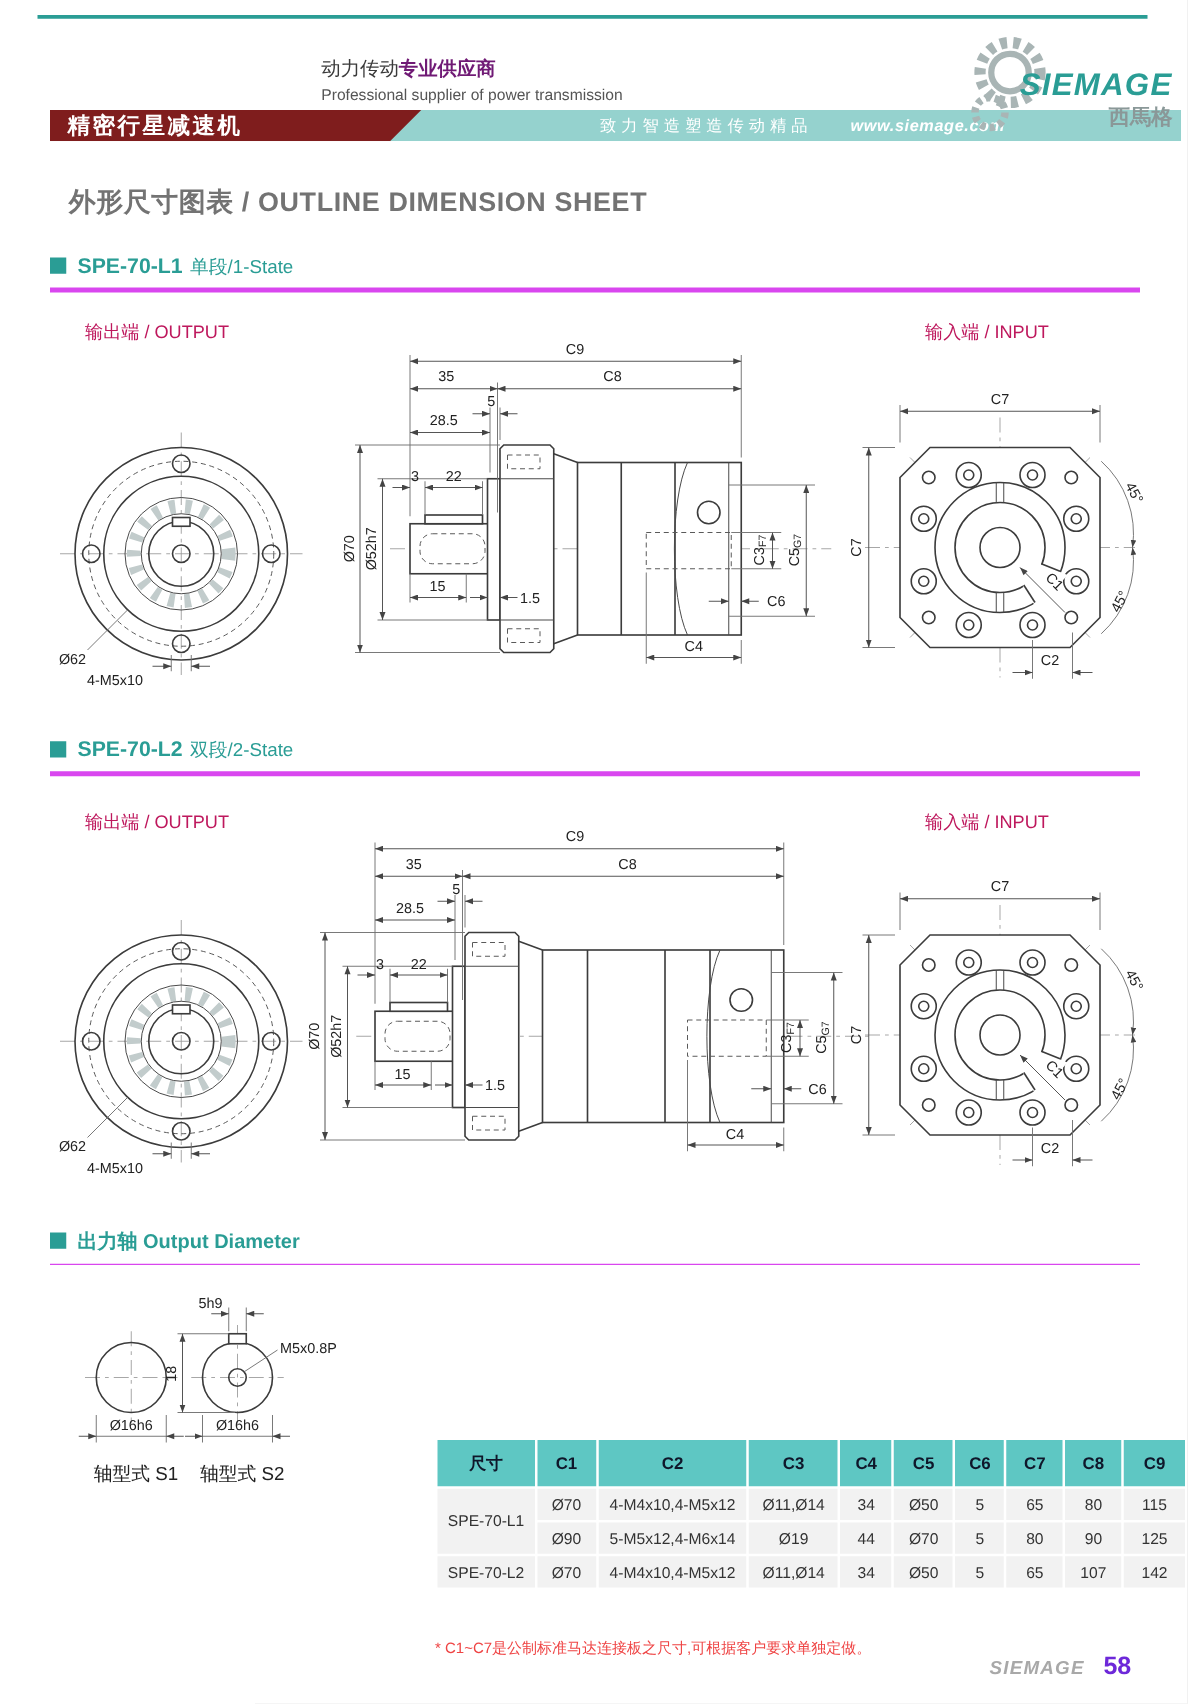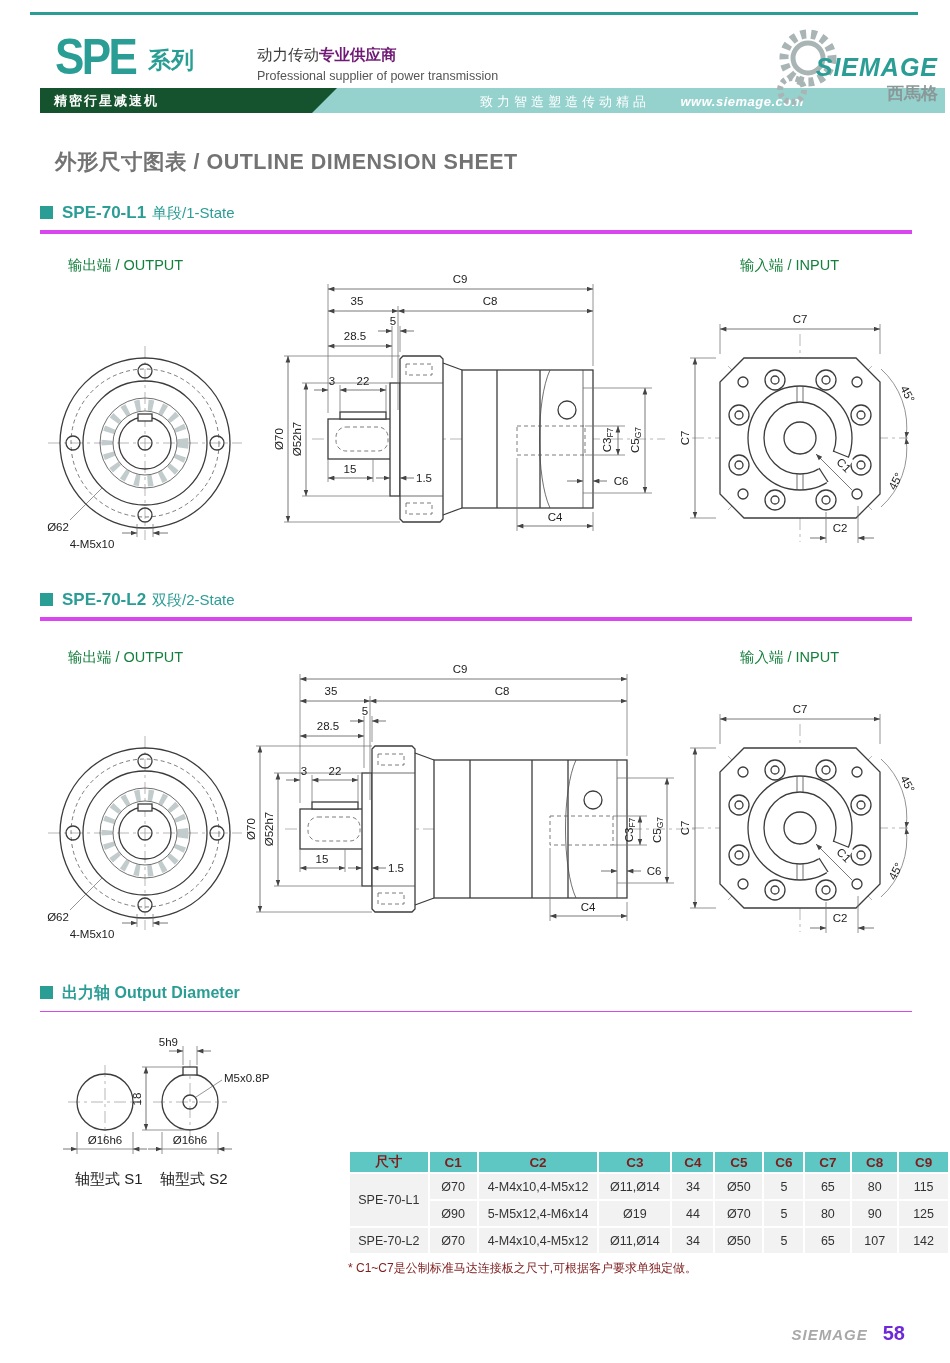--- a/index.html
+++ b/index.html
@@ -7,72 +7,69 @@
         font-family:"Liberation Sans",sans-serif;overflow:hidden}
   .abs{position:absolute}
 
   
   .top-rule{left:30px;top:12px;width:888px;height:3px;background:#2a9d95}
   .spe{font-size:50px;font-weight:900;color:#2a9d95;letter-spacing:-3px;line-height:1;display:inline-block;transform:scaleX(.88);transform-origin:left}
   .spe-suffix{font-size:23px;font-weight:700;color:#2a9d95;margin-left:2px;vertical-align:6px}
   .tagline-zh{font-size:15.5px;color:#3a3a3a}
   .tagline-zh b{font-weight:800;color:#701a75}
   .tagline-en{font-size:12.5px;color:#555;margin-top:3px}
-  .banner-dark{left:40px;top:88px;width:300px;height:25px;background:#14532d;
-       clip-path:polygon(0 0,100% 0,91% 100%,0 100%);color:#fff;font-size:13px;font-weight:700;
+  .banner-dark{left:40px;top:88px;width:300px;height:25px;background:#7f1d1d;
+       clip-path:polygon(0 0,100% 0,91% 100%,0 100%);color:#fff;font-size:18px;font-weight:700;
        letter-spacing:2px;line-height:25px;padding-left:14px;box-sizing:border-box}
   .banner-light{left:312px;top:88px;width:633px;height:25px;background:#95d2ce;
        clip-path:polygon(25px 0,100% 0,100% 100%,0 100%);color:#fff;line-height:25px;
        padding-left:168px;box-sizing:border-box;white-space:nowrap}
   .banner-light .slogan{font-size:13px;font-weight:400;letter-spacing:4px}
   .banner-light .site{font-size:13px;font-weight:700;font-style:italic;margin-left:26px;letter-spacing:.5px}
   .brand-logo{left:768px;top:26px;width:177px;height:90px}
 
   
   .doc-title{left:55px;top:147px;font-size:21.5px;font-weight:800;color:#737373;letter-spacing:.5px}
   .sec-head{left:40px;width:872px;border-bottom:4px solid #d946ef;padding-bottom:7px}
   .sec-sq{display:inline-block;width:13px;height:13px;background:#2a9d95;margin-right:9px;vertical-align:-1px}
   .sec-model{font-size:17px;font-weight:800;color:#2a9d95}
   .sec-stage{font-size:15px;color:#2a9d95;margin-left:6px}
   .sec-title{font-size:16px;font-weight:600;color:#2a9d95}
-  .view-label{font-size:14.5px;color:#15803d;font-weight:500}
+  .view-label{font-size:14.5px;color:#be185d;font-weight:500}
   .shaft-label{font-size:15px;color:#222}
 
   
   .fig .ol{fill:none;stroke:#3c3c3c;stroke-width:1.3}
   .fig .olf{fill:#fff;stroke:#3c3c3c;stroke-width:1.3}
   .fig .thin{fill:none;stroke:#4a4a4a;stroke-width:.8}
   .fig .ext{fill:none;stroke:#707070;stroke-width:.75}
   .fig .dim{fill:none;stroke:#555;stroke-width:.8}
   .fig .cl{fill:none;stroke:#9a9a9a;stroke-width:.7;stroke-dasharray:12 4 3 4}
   .fig .hid{fill:none;stroke:#5a5a5a;stroke-width:.8;stroke-dasharray:4 3}
   .fig .cage{fill:none;stroke:#c2cccc;stroke-width:11;stroke-dasharray:5 8}
   .fig text{font-family:"Liberation Sans",sans-serif;font-size:11.5px;fill:#222;text-anchor:middle}
   .fig .sub{font-size:8.5px}
 
   
   .dim-table{left:348px;top:1150px}
   .dim-table table{border-collapse:separate;border-spacing:2px;table-layout:fixed}
-  .dim-table th{background:#5ec7c3;color:#7f1d1d;font-weight:700;font-size:13.5px;height:20px;padding:0 2px}
+  .dim-table th{background:#5ec7c3;color:#0f172a;font-weight:700;font-size:13.5px;height:37px;padding:0 2px}
   .dim-table td{background:#f2f2f2;color:#333;font-size:12.5px;text-align:center;height:25px;padding:0 2px}
-  .notes{left:348px;top:1260px;font-size:12px;color:#7f1d1d;line-height:16px}
+  .notes{left:348px;top:1310px;font-size:12px;color:#ef4444;line-height:16px}
   .footer{right:45px;top:1322px}
   .footer .fb{font-style:italic;font-weight:800;color:#a8a8a8;font-size:15px;letter-spacing:1px}
   .footer .pn{font-weight:800;color:#6d28d9;font-size:20px;margin-left:15px}
 </style>
 </head>
 <body>
 
 <div class="page">
 
   <div class="abs top-rule"></div>
 
-  <div class="abs" style="left:55px;top:32px">
-    <span class="spe">SPE</span><span class="spe-suffix">系列</span>
-  </div>
   <div class="abs" style="left:257px;top:45px">
     <div class="tagline-zh"><span>动力传动</span><b>专业供应商</b></div>
     <div class="tagline-en">Professional supplier of power transmission</div>
   </div>
   <div class="abs banner-dark">
     <span>精密行星减速机</span>
   </div>
   <div class="abs banner-light">
     <span class="slogan">致力智造塑造传动精品</span>
     <span class="site">www.siemage.com</span>

